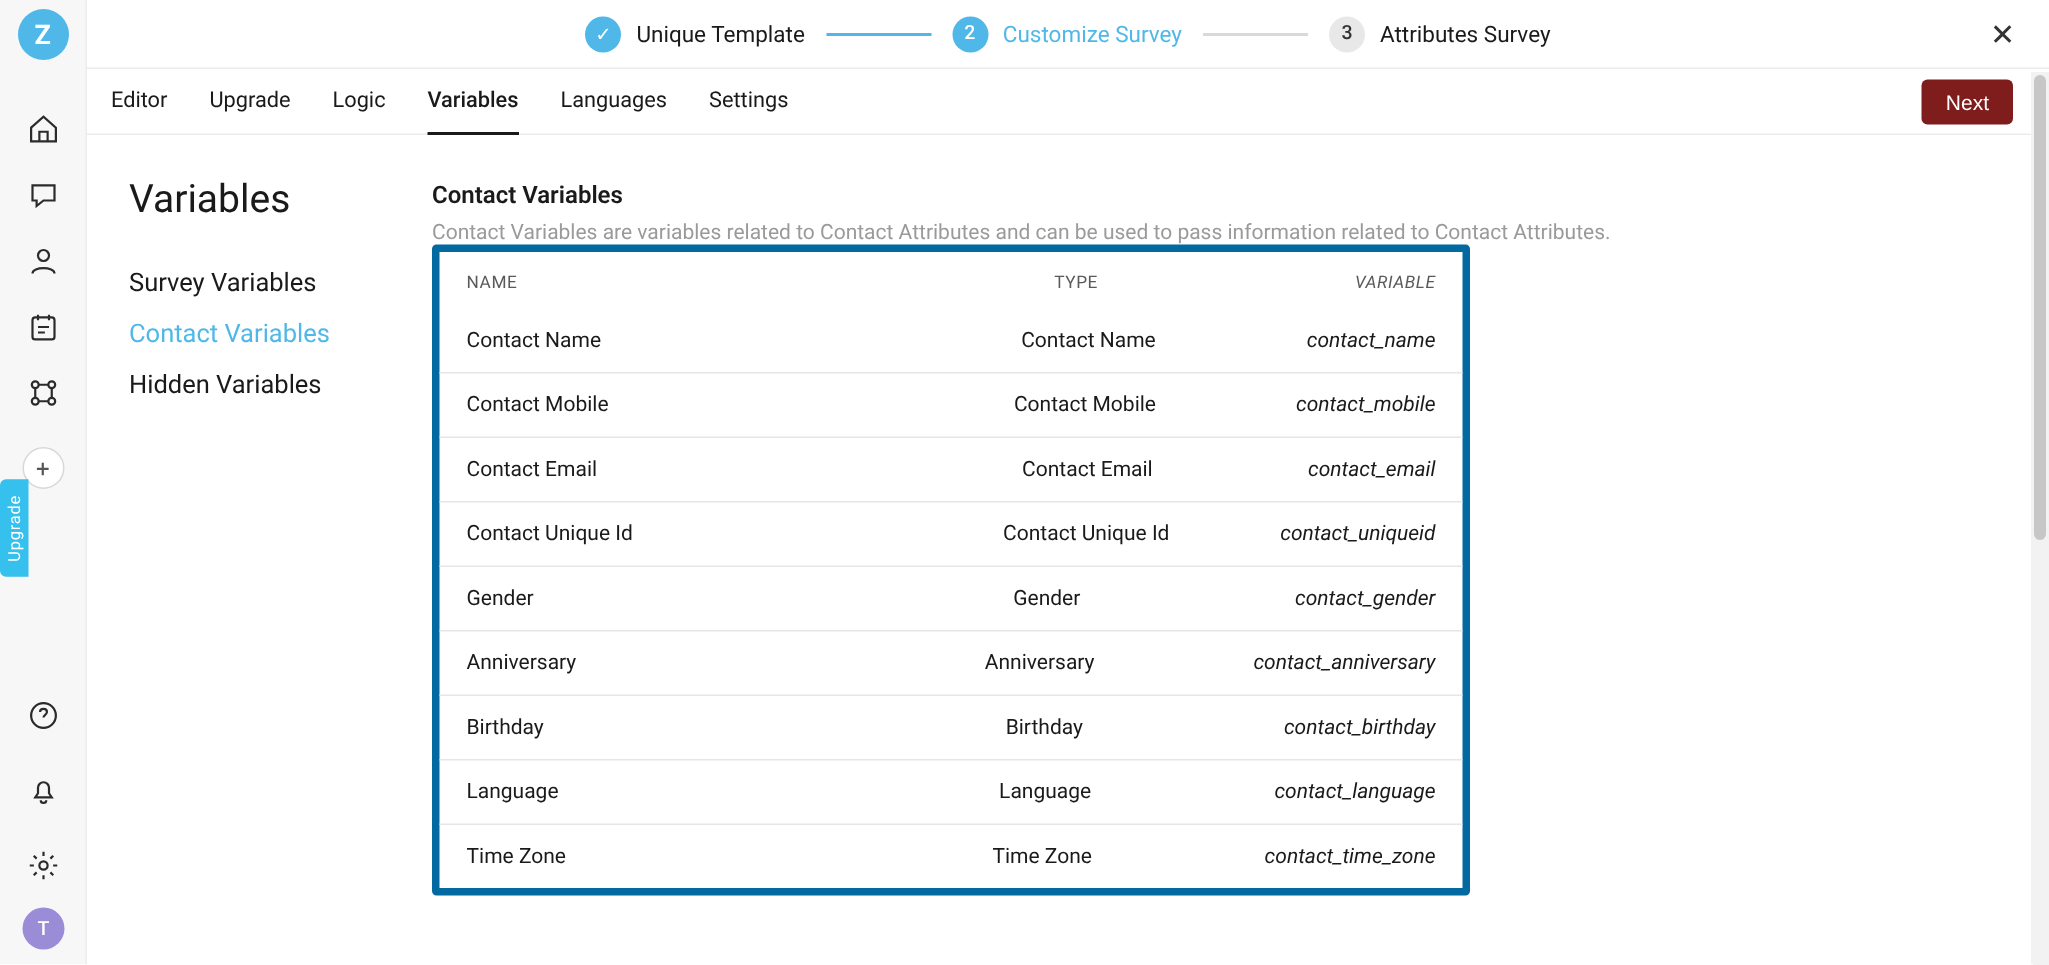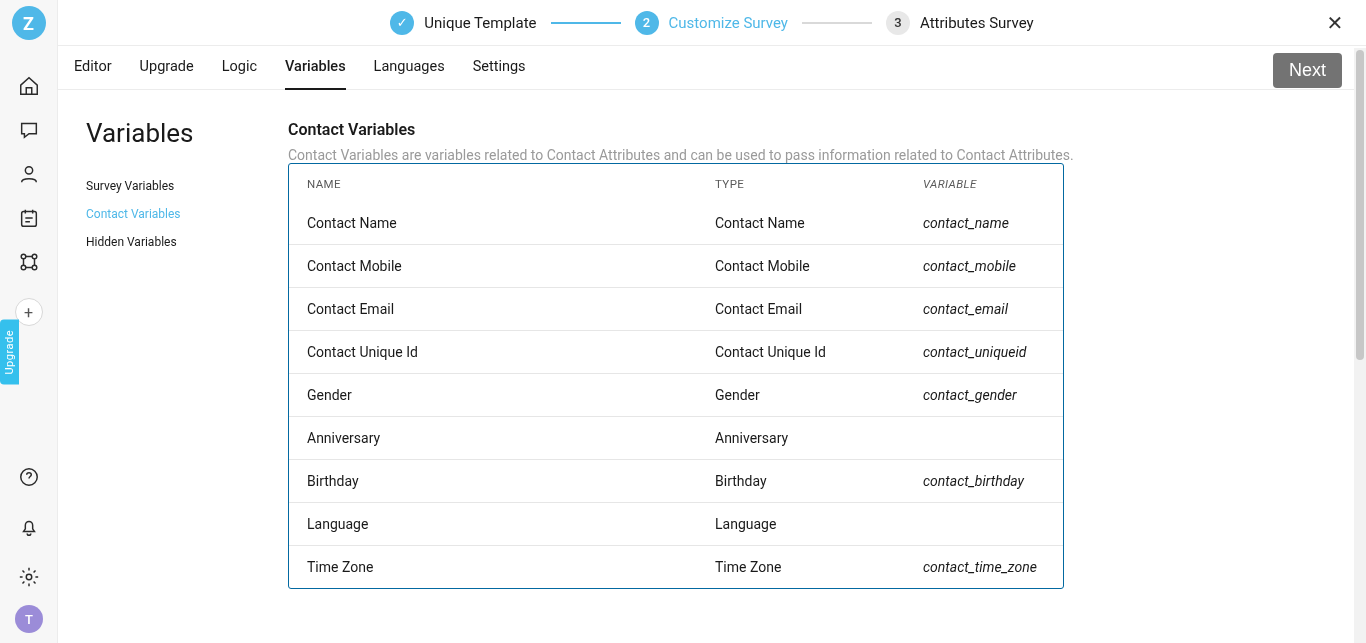--- a/index.html
+++ b/index.html
@@ -126,26 +126,26 @@
     font-size: 14.5px;
     color: #1a1a1a;
     cursor: pointer;
     height: 44px;
     display: flex; align-items: center;
     border-bottom: 2px solid transparent;
   }
   .tab.active { border-bottom-color: #1a1a1a; font-weight: 500; }
   .next-btn {
     position: absolute; right: 24px; top: 7px;
-    background: #737373;
+    background: #7f1d1d;
     color: #fff;
     border: none;
     padding: 7px 16px;
     border-radius: 4px;
-    font-size: 18px;
+    font-size: 14px;
     cursor: pointer;
   }
 
   
   .content {
     position: absolute;
     left: 58px; top: 90px;
     width: 1296px; height: 553px;
     overflow-y: auto;
     display: flex;
@@ -154,44 +154,44 @@
     width: 210px;
     padding: 28px 0 0 28px;
     flex-shrink: 0;
   }
   .sub-sidebar h1 {
     font-size: 26px; font-weight: 400;
     margin-bottom: 24px;
     color: #1a1a1a;
   }
   .sub-item {
-    font-size: 12px;
+    font-size: 17px;
     padding: 7px 0;
     cursor: pointer;
     color: #1a1a1a;
   }
   .sub-item.active { color: #4fb8e8; }
 
   .main {
     flex: 1;
     padding: 30px 30px 20px 20px;
   }
   .main-title {
     font-size: 16px; font-weight: 600;
     color: #1a1a1a;
     margin-bottom: 8px;
   }
   .main-desc {
     font-size: 14px;
     color: #9a9a9a;
   }
   .var-table {
-    border: 1px solid #0369a1;
+    border: 5px solid #0369a1;
     border-radius: 3px;
-    width: 776px;
+    width: 692px;
   }
   .var-row {
     display: flex;
     border-top: 1px solid #e6e6e6;
     font-size: 14px;
     color: #1a1a1a;
   }
   .var-row:first-child { border-top: none; }
   .var-row.header {
     font-size: 11.5px;
@@ -375,29 +375,31 @@
             <div class="col col-var">contact_uniqueid</div>
           </div>
           <div class="var-row">
             <div class="col col-name">Gender</div>
             <div class="col col-type">Gender</div>
             <div class="col col-var">contact_gender</div>
           </div>
           <div class="var-row">
             <div class="col col-name">Anniversary</div>
             <div class="col col-type">Anniversary</div>
+            <div class="col col-var">contact_anniversary</div>
           </div>
           <div class="var-row">
             <div class="col col-name">Birthday</div>
             <div class="col col-type">Birthday</div>
             <div class="col col-var">contact_birthday</div>
           </div>
           <div class="var-row">
             <div class="col col-name">Language</div>
             <div class="col col-type">Language</div>
+            <div class="col col-var">contact_language</div>
           </div>
           <div class="var-row">
             <div class="col col-name">Time Zone</div>
             <div class="col col-type">Time Zone</div>
             <div class="col col-var">contact_time_zone</div>
           </div>
         </div>
     </div>
   </div>
 </div>

